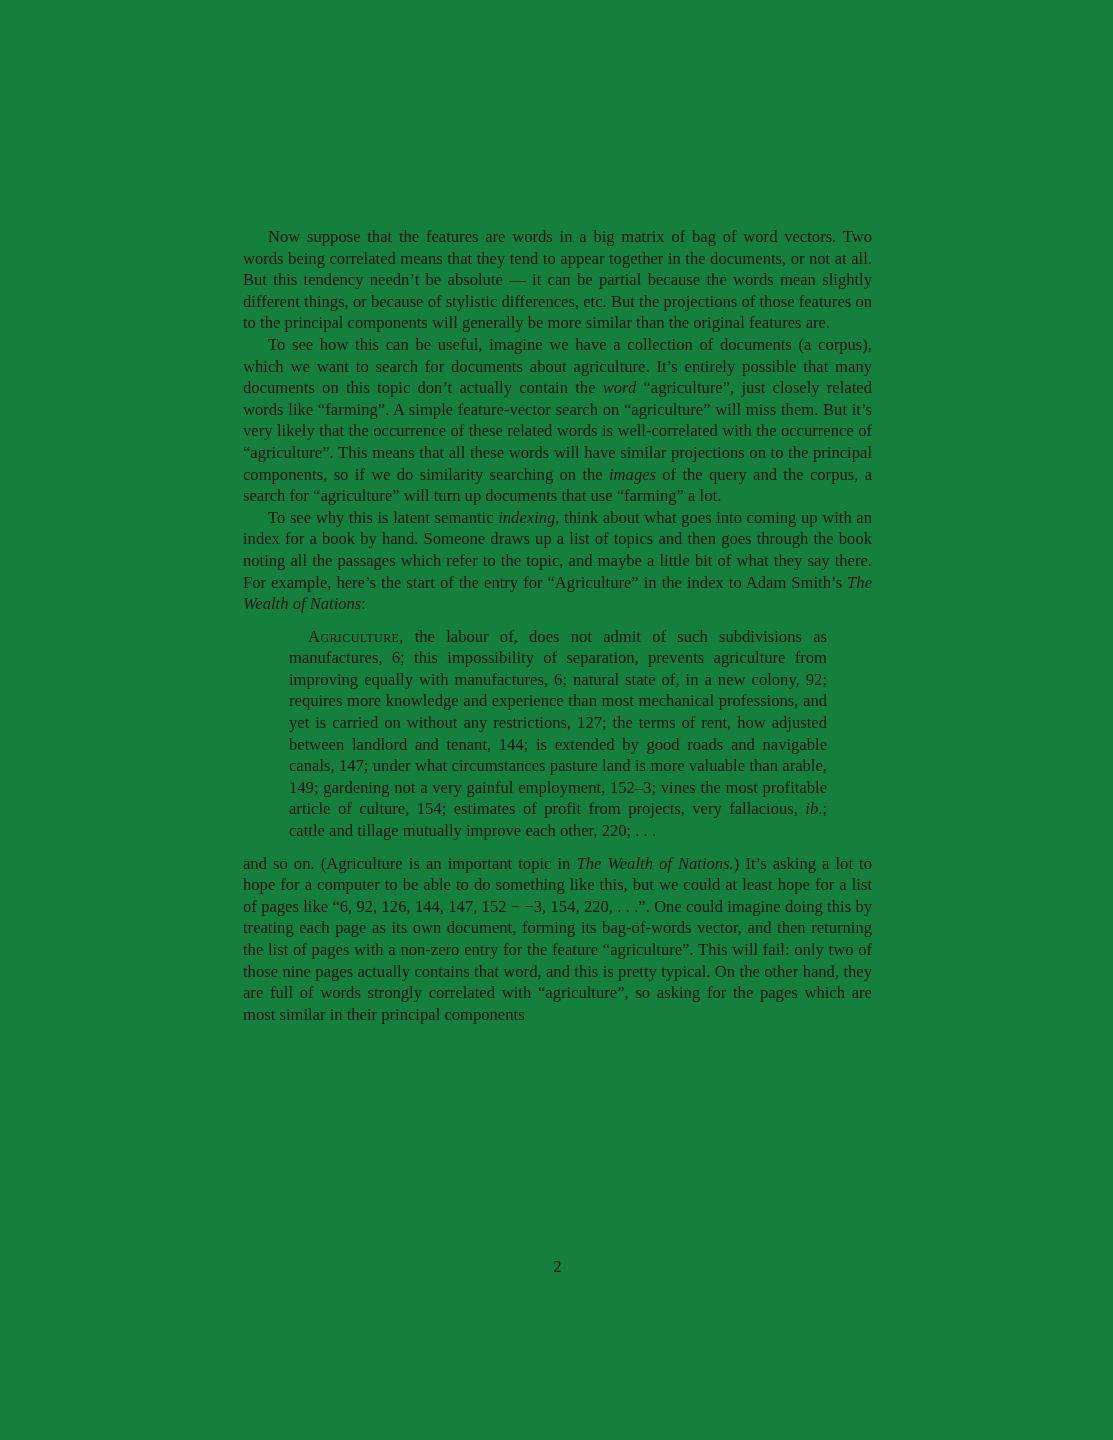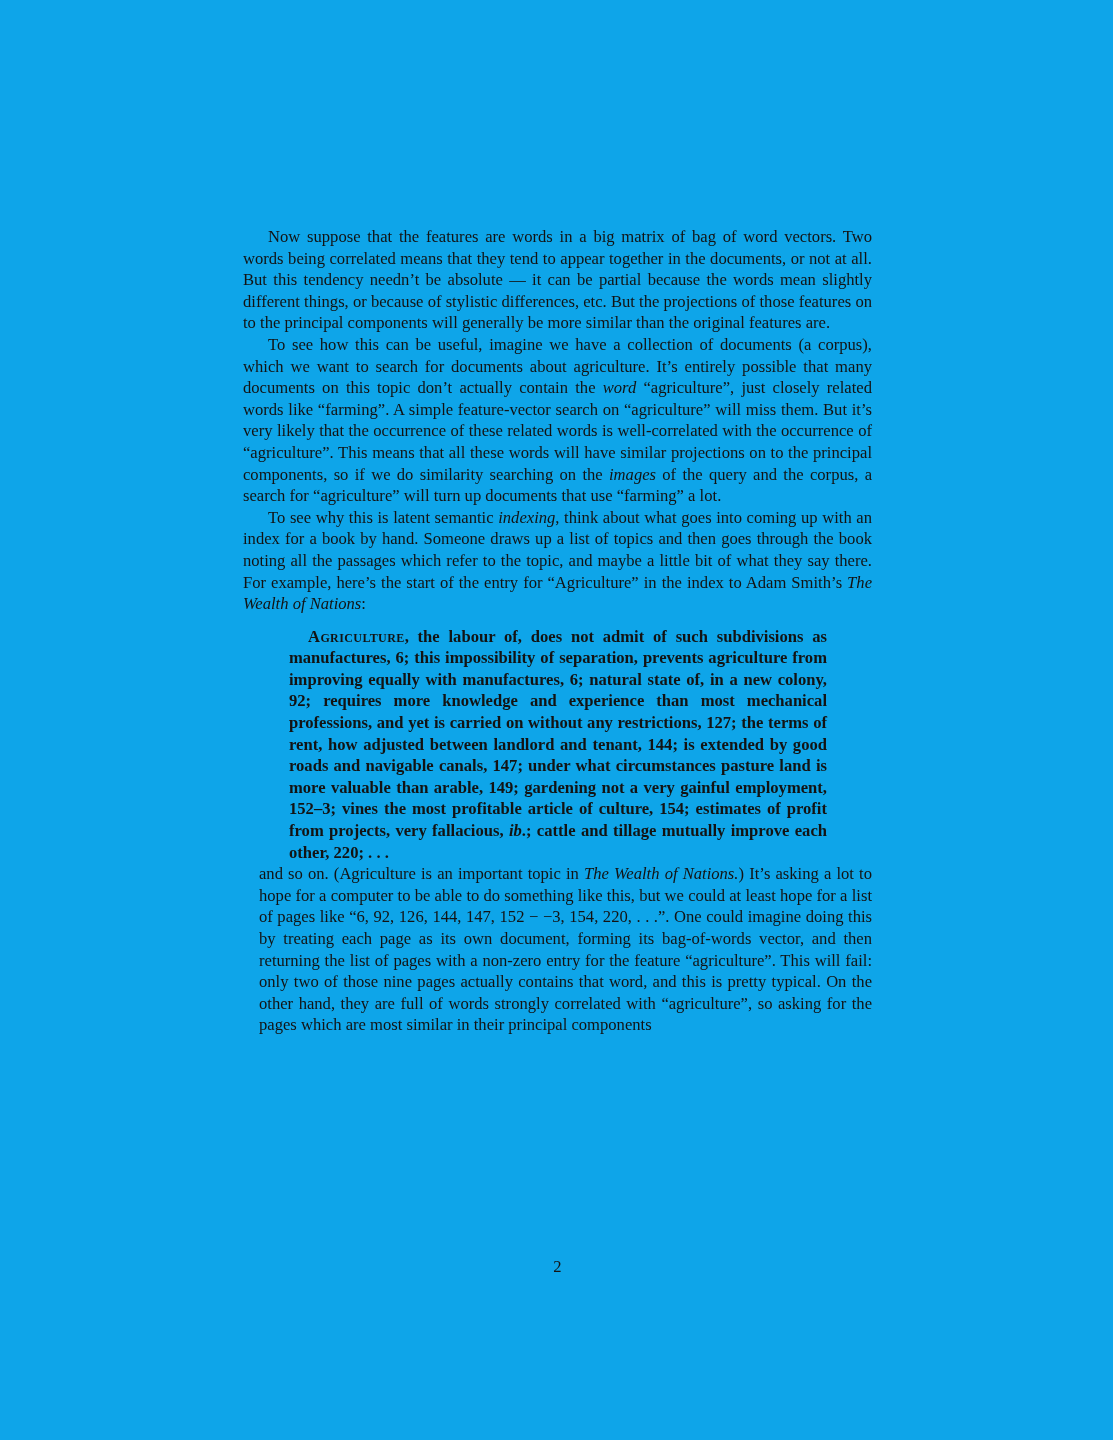--- a/index.html
+++ b/index.html
@@ -8,38 +8,37 @@
     width: 1113px;
     height: 1440px;
     position: relative;
     font-family: "Liberation Serif", "DejaVu Serif", serif;
     color: #131313;
     overflow: hidden;
   }
   .page {
     position: absolute;
     inset: 0;
-    background: #0ea5e9;
+    background: #15803d;
   }
   .text-block {
     position: absolute;
     left: 243px;
     top: 226px;
     width: 629px;
     font-size: 16.6px;
     line-height: 21.6px;
     text-align: justify;
   }
   p.para { text-indent: 25px; }
-  p.para.noindent { text-indent: 0; margin-left: 16px; }
+  p.para.noindent { text-indent: 0; }
   blockquote.quote {
-    margin: 11px 45px 0 46px;
+    margin: 11px 45px 11px 46px;
     text-indent: 19px;
     text-align: justify;
-    font-weight: bold;
   }
   .run-b { font-weight: normal; }
   .run-i { font-style: italic; }
   .run-sc { font-variant: small-caps; letter-spacing: 0.4px; }
   .page-number {
     position: absolute;
     left: 243px;
     top: 1257px;
     width: 629px;
     text-align: center;

